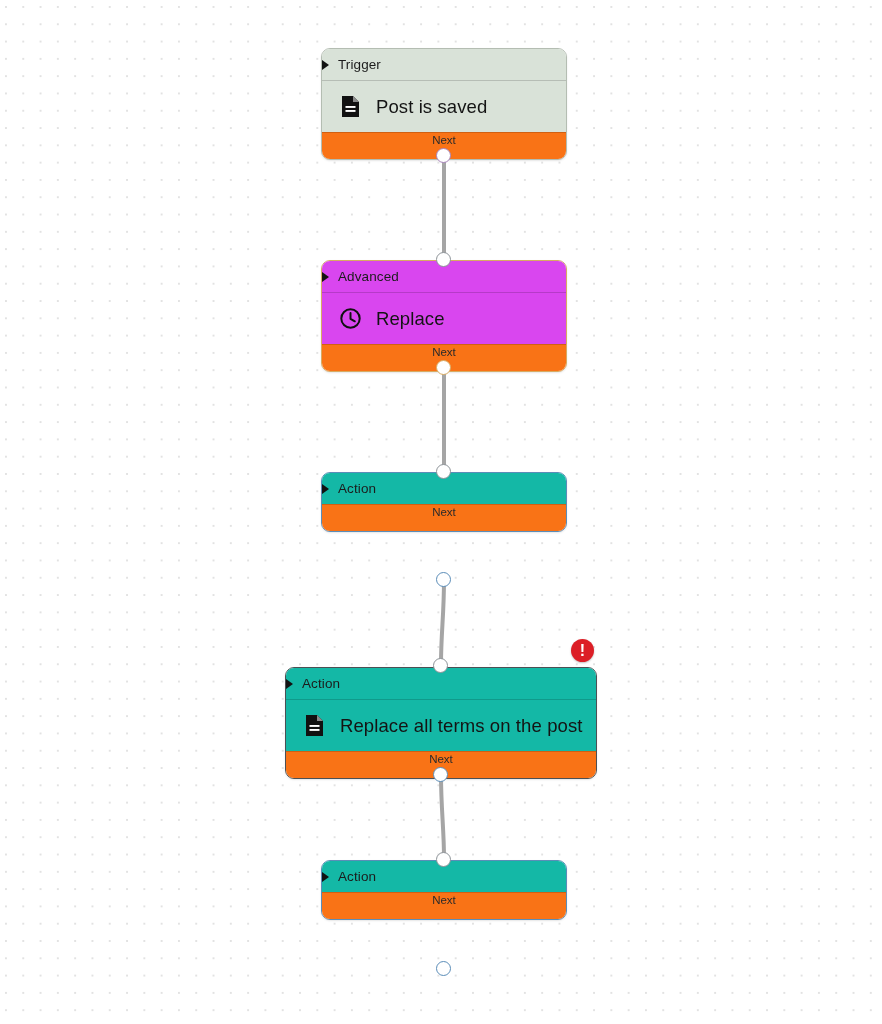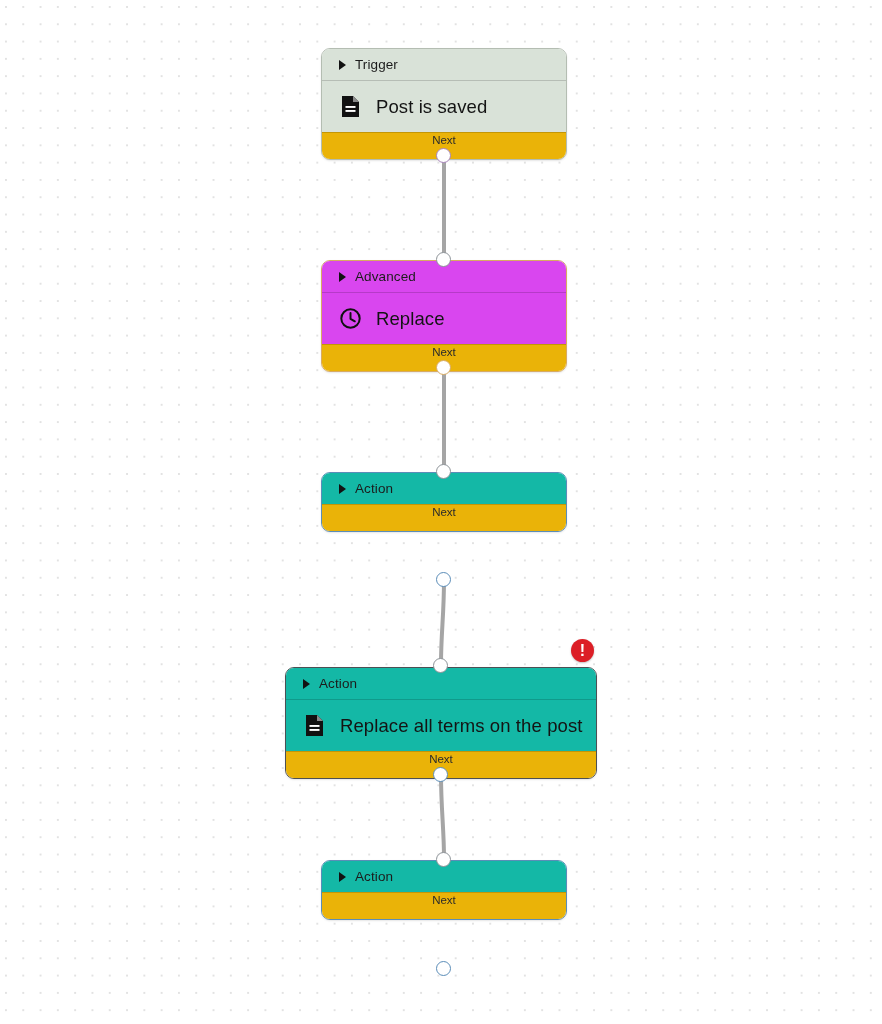--- a/index.html
+++ b/index.html
@@ -41,21 +41,20 @@
     border-radius: 9px;
     border: 1.4px solid #b9b9b9;
     background: #ffffff;
     overflow: hidden;
     box-shadow: 0 1px 2px rgba(0,0,0,0.10);
   }
   .node-head {
     height: 31px;
     display: flex;
     align-items: center;
-    padding-left: 17px;
     font-size: 13.5px;
     color: #1c1c1c;
     letter-spacing: .1px;
   }
   .caret {
     display: inline-block;
     width: 0; height: 0;
     border-left: 7px solid #121212;
     border-top: 5px solid transparent;
     border-bottom: 5px solid transparent;
@@ -79,21 +78,21 @@
     justify-content: center;
   }
   .node-title {
     font-size: 18.5px;
     color: #141414;
     white-space: nowrap;
     letter-spacing: .1px;
   }
   .node-foot {
     height: 25px;
-    background: #eab308;
+    background: #f97316;
     border-top: 1.2px solid rgba(0,0,0,0.16);
     display: flex;
     align-items: flex-start;
     justify-content: center;
     font-size: 11.5px;
     color: #2b2b2b;
     padding-top: 1px;
   }
 
   

